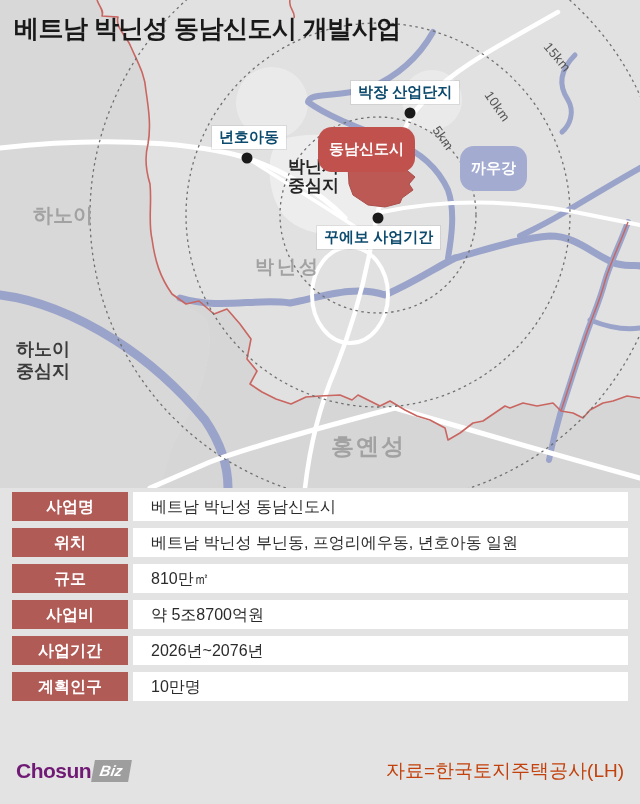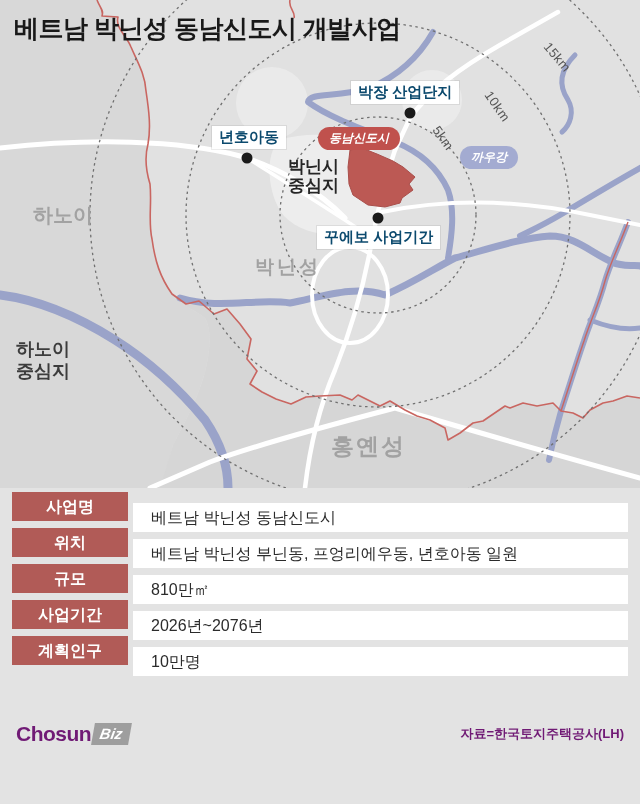--- a/index.html
+++ b/index.html
@@ -21,30 +21,30 @@
   }
   .map-label{position:absolute;white-space:nowrap;z-index:20;}
   .lbl-gray{color:#a2a2a2;font-weight:700;}
   .lbl-dark{color:#3c3c3c;font-weight:700;}
   .poi-box{
     position:absolute;z-index:22;background:#ffffff;color:#0c4a6e;
     font-size:15px;font-weight:700;padding:2px 7px;white-space:nowrap;
     box-shadow:0 0 0 1px rgba(0,0,0,0.07);
   }
   .badge{
-    position:absolute;z-index:23;color:#ffffff;font-size:12px;font-weight:700;
-    padding:3px 11px;border-radius:14px;white-space:nowrap;font-style:italic;
+    position:absolute;z-index:23;color:#ffffff;font-size:15px;font-weight:700;
+    padding:13px 11px;border-radius:14px;white-space:nowrap;
   }
   .badge-red{background:#c0514d;}
   .badge-blue{background:#a3abd1;}
   .two-line{line-height:19px;}
 
   
   .info-table{padding:4px 12px 0 12px;}
-  .info-row{display:flex;align-items:flex-start;margin-bottom:7px;height:29px;}
+  .info-row{display:flex;align-items:flex-end;margin-bottom:7px;height:29px;}
   .info-label{
     width:116px;flex:0 0 116px;background:#b15b57;color:#ffffff;
     font-size:16px;font-weight:700;text-align:center;line-height:29px;
     margin-right:5px;
   }
   .info-value{
     flex:1;background:#ffffff;color:#2b2b2b;font-size:16px;
     line-height:29px;padding-left:18px;white-space:nowrap;overflow:hidden;margin-top:11px;
   }
 
@@ -54,21 +54,21 @@
     padding:14px 16px 0 16px;
   }
   .logo{display:flex;align-items:center;}
   .logo-chosun{font-size:21px;font-weight:700;color:#701a75;letter-spacing:-0.5px;}
   .logo-biz{
     display:inline-block;background:#9e9e9e;color:#ffffff;
     font-size:15px;font-weight:700;font-style:italic;
     padding:2px 7px 3px 7px;transform:skewX(-10deg);margin-left:2px;
     position:relative;
   }
-  .source-text{font-size:13px;color:#701a75;font-weight:bold;}
+  .source-text{font-size:19px;color:#c2410c;}
 </style>
 </head>
 <body>
 
 <div class="canvas">
 
   <div class="map">
     <svg width="640" height="488" viewBox="0 0 640 488">
 
       <rect x="0" y="0" width="640" height="488" fill="#e1e1e1"></rect>
@@ -174,20 +174,24 @@
     </div>
     <div class="info-row">
       <div class="info-label">위치</div>
       <div class="info-value">베트남 박닌성 부닌동, 프엉리에우동, 년호아동 일원</div>
     </div>
     <div class="info-row">
       <div class="info-label">규모</div>
       <div class="info-value">810만㎡</div>
     </div>
     <div class="info-row">
+      <div class="info-label">사업비</div>
+      <div class="info-value">약 5조8700억원</div>
+    </div>
+    <div class="info-row">
       <div class="info-label">사업기간</div>
       <div class="info-value">2026년~2076년</div>
     </div>
     <div class="info-row">
       <div class="info-label">계획인구</div>
       <div class="info-value">10만명</div>
     </div>
     <div class="info-row">
     </div>
   </div>

